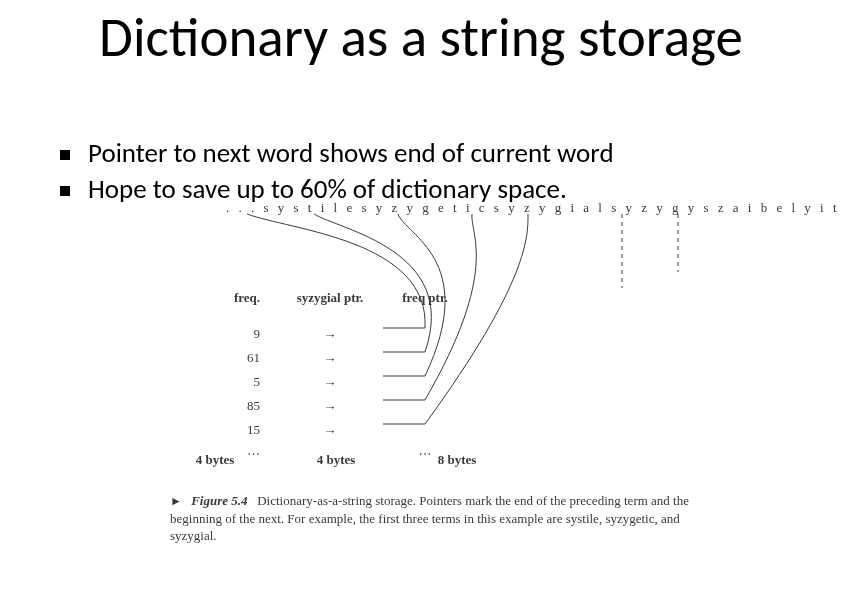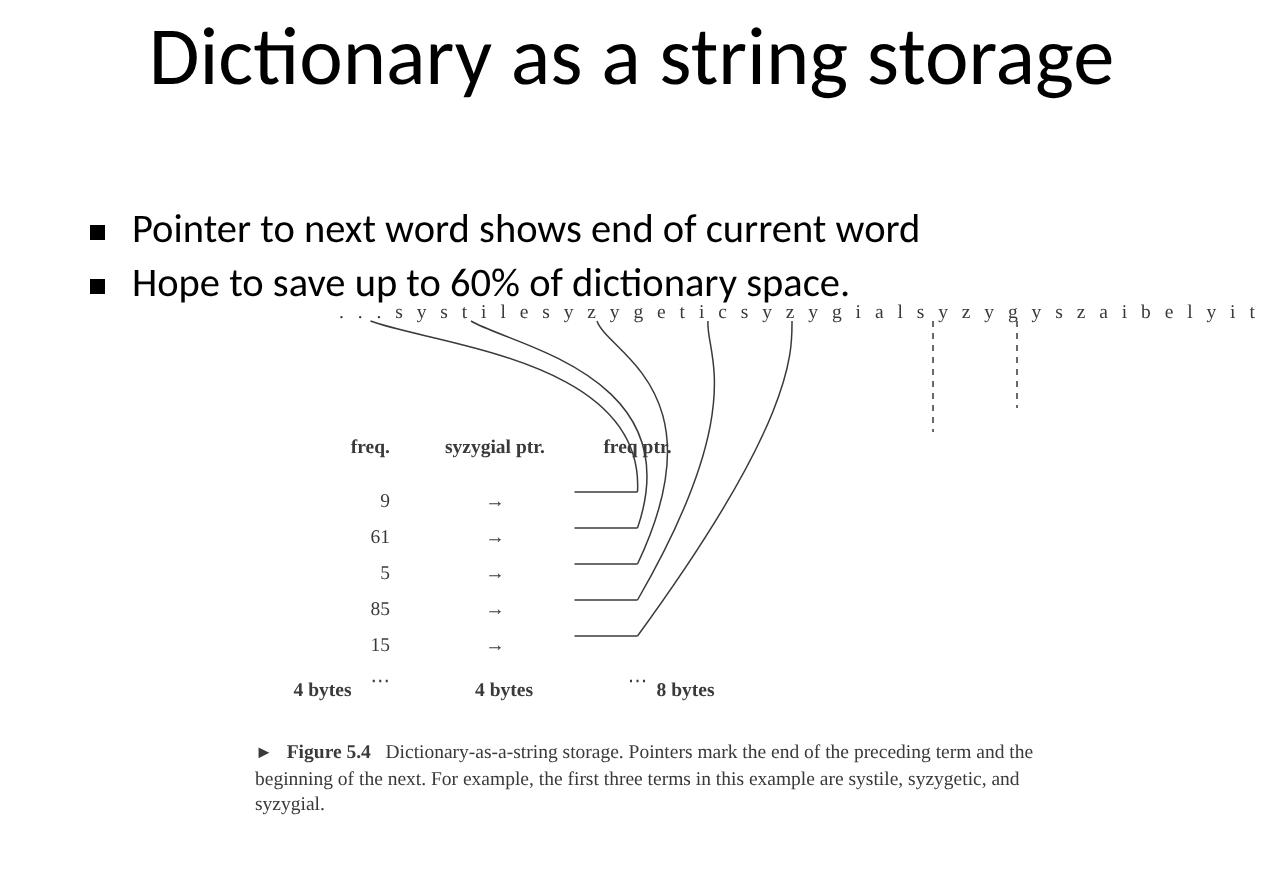--- a/index.html
+++ b/index.html
@@ -107,20 +107,21 @@
     width: 555px;
     font-size: 13px;
     line-height: 1.35;
   }
   .caption .tri {
     font-size: 12px;
     margin-right: 6px;
   }
   .caption .figlabel {
     font-weight: bold;
+    font-style: italic;
   }
 
   svg.overlay {
     position: absolute;
     top: 0;
     left: 0;
   }
   svg.overlay path, svg.overlay line {
     stroke: #3a3a3a;
     stroke-width: 1;

